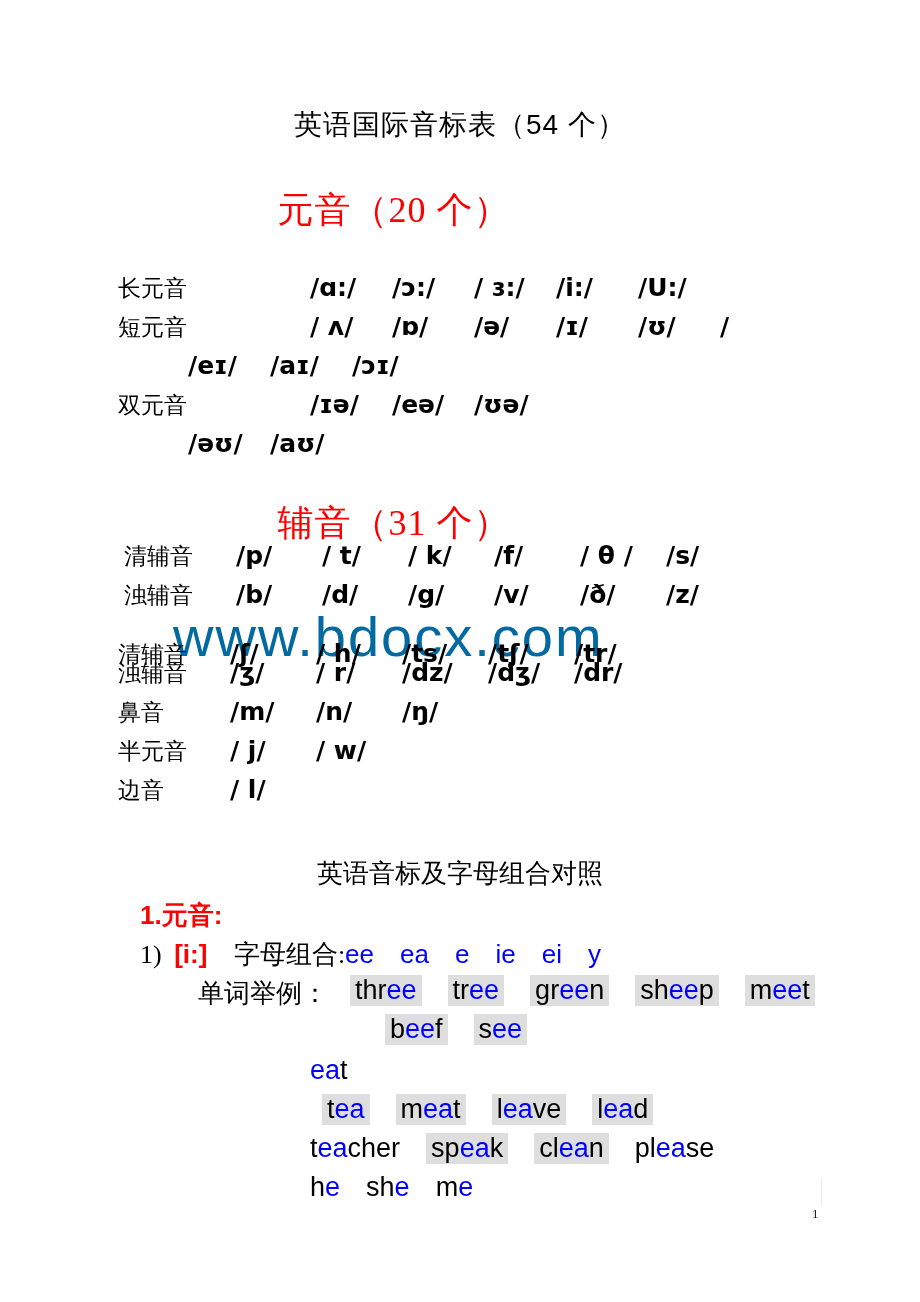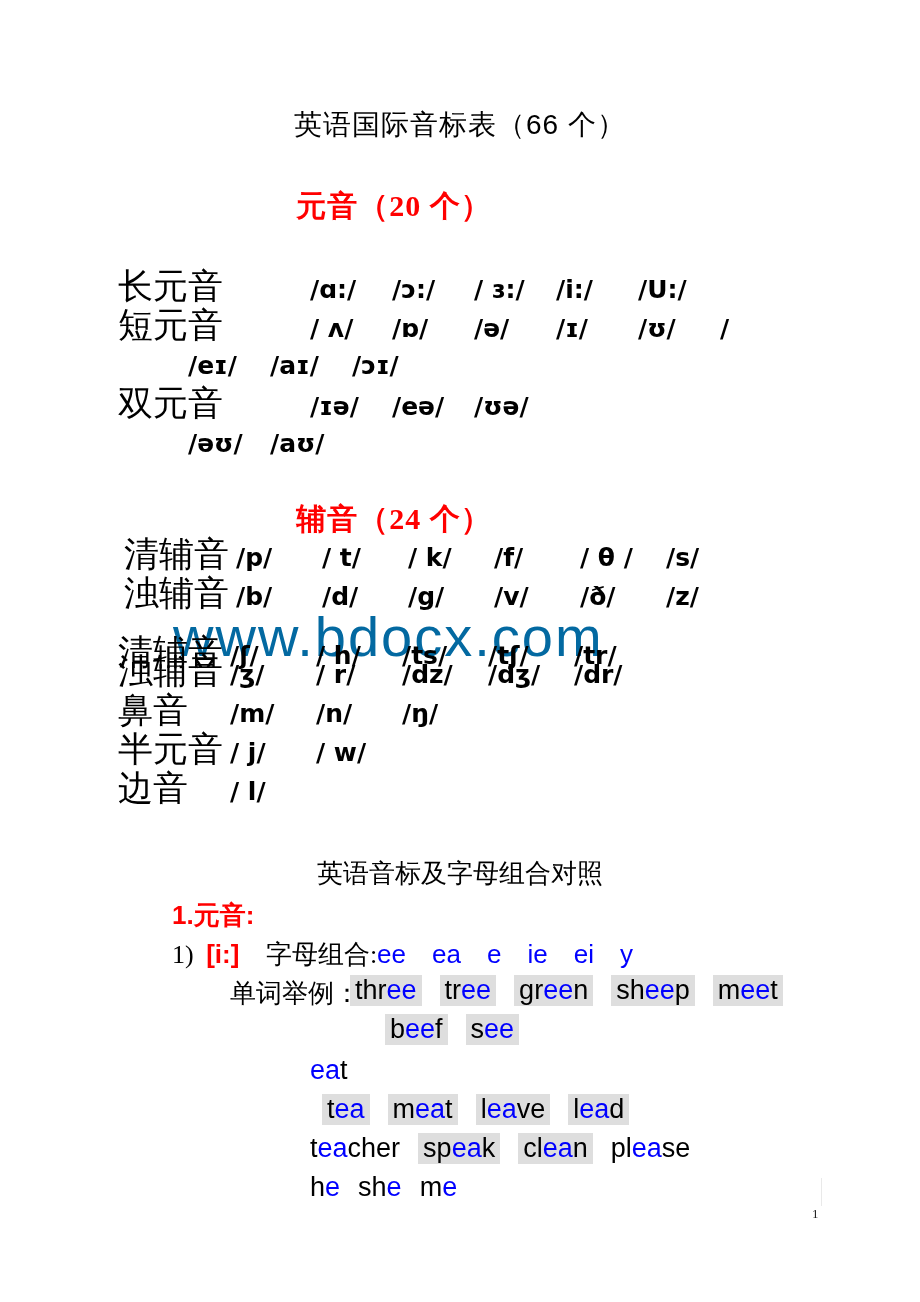--- a/index.html
+++ b/index.html
@@ -51,22 +51,22 @@
     text-align: center;
     font-size: 28px;
     font-family: "Liberation Sans", "DejaVu Sans", sans-serif;
     font-weight: normal;
     letter-spacing: 1px;
   }
   .section-heading {
     position: absolute;
     width: 788px;
     text-align: center;
-    font-size: 30px;
-    font-weight: bold;
+    font-size: 36px;
+    font-weight: normal;
     color: #ff0000;
     font-family: "Liberation Serif", "DejaVu Serif", serif;
     letter-spacing: 1px;
   }
   #vowel-heading { left: 0; top: 186px; }
   #consonant-heading { left: 0; top: 499px; }
 
   .sub-title {
     position: absolute;
     left: 0; top: 856px;
@@ -79,21 +79,21 @@
   
   .ipa-row {
     position: absolute;
     white-space: nowrap;
     font-size: 27px;
     line-height: 38px;
   }
   .row-label {
     display: inline-block;
     font-family: "Liberation Serif", "DejaVu Serif", serif;
-    font-size: 35px;
+    font-size: 23px;
     vertical-align: baseline;
   }
   .sym-group {
     display: inline-block;
     font-family: "DejaVu Sans", "Liberation Sans", sans-serif;
     font-weight: bold;
     font-size: 25px;
   }
   .sym {
     display: inline-block;
@@ -106,21 +106,20 @@
 
   
   .crow .row-label { width: 112px; }
   .crow .sym { width: 86px; }
 
   
   .item-line {
     position: absolute;
     white-space: nowrap;
     font-size: 26px;
-    margin-left: 32px;
   }
   .red-label {
     color: #ff0000;
     font-family: "Liberation Sans", "DejaVu Sans", sans-serif;
     font-weight: bold;
   }
   .cn {
     font-family: "Liberation Serif", "DejaVu Serif", serif;
   }
   .blue {
@@ -128,21 +127,21 @@
     font-family: "Liberation Sans", "DejaVu Sans", sans-serif;
   }
   .word-row {
     position: absolute;
     white-space: nowrap;
     font-family: "Liberation Sans", "DejaVu Sans", sans-serif;
     font-size: 27px;
   }
   .word {
     display: inline-block;
-    margin-right: 18px;
+    margin-right: 26px;
   }
   .word.hl {
     background: #dedede;
     padding: 0 5px;
   }
   .word .b { color: #0000ff; }
   .word .k { color: #000000; }
 
   .page-number {
     position: absolute;
@@ -157,32 +156,32 @@
 <body>
 
 <div id="page">
 
   <div class="page-rule rule-right"></div>
 
   <div id="watermark">www.bdocx.com</div>
 
   <div id="content">
 
-    <div class="doc-title">英语国际音标表（66 个）</div>
+    <div class="doc-title">英语国际音标表（54 个）</div>
 
     <div class="section-heading" id="vowel-heading">元音（20 个）</div>
     <div id="vowel-rows">
         <div class="ipa-row vrow" style="left: 118px; top: 268px;"><span class="row-label">长元音</span><span class="sym-group"><span class="sym">/ɑ:/</span><span class="sym">/ɔ:/</span><span class="sym">/ ɜ:/</span><span class="sym">/i:/</span><span class="sym">/U:/</span></span></div>
         <div class="ipa-row vrow" style="left: 118px; top: 307px;"><span class="row-label">短元音</span><span class="sym-group"><span class="sym">/ ʌ/</span><span class="sym">/ɒ/</span><span class="sym">/ə/</span><span class="sym">/ɪ/</span><span class="sym">/ʊ/</span><span class="sym">/</span></span></div>
         <div class="ipa-row vrow" style="left: 118px; top: 346px;"><span class="row-label" style="width: 70px;"></span><span class="sym-group"><span class="sym">/eɪ/</span><span class="sym">/aɪ/</span><span class="sym">/ɔɪ/</span></span></div>
         <div class="ipa-row vrow" style="left: 118px; top: 385px;"><span class="row-label">双元音</span><span class="sym-group"><span class="sym">/ɪə/</span><span class="sym">/eə/</span><span class="sym">/ʊə/</span></span></div>
         <div class="ipa-row vrow" style="left: 118px; top: 424px;"><span class="row-label" style="width: 70px;"></span><span class="sym-group"><span class="sym">/əʊ/</span><span class="sym">/aʊ/</span></span></div>
       </div>
 
-    <div class="section-heading" id="consonant-heading">辅音（24 个）</div>
+    <div class="section-heading" id="consonant-heading">辅音（31 个）</div>
     <div id="consonant-rows">
         <div class="ipa-row crow" style="left: 124px; top: 536px;"><span class="row-label">清辅音</span><span class="sym-group"><span class="sym">/p/</span><span class="sym">/ t/</span><span class="sym">/ k/</span><span class="sym">/f/</span><span class="sym">/ θ /</span><span class="sym">/s/</span></span></div>
         <div class="ipa-row crow" style="left: 124px; top: 575px;"><span class="row-label">浊辅音</span><span class="sym-group"><span class="sym">/b/</span><span class="sym">/d/</span><span class="sym">/g/</span><span class="sym">/v/</span><span class="sym">/ð/</span><span class="sym">/z/</span></span></div>
         <div class="ipa-row crow" style="left: 118px; top: 614px; margin-top: 20px;"><span class="row-label">清辅音</span><span class="sym-group"><span class="sym">/ʃ/</span><span class="sym">/ h/</span><span class="sym">/ts/</span><span class="sym">/tʃ/</span><span class="sym">/tr/</span></span></div>
         <div class="ipa-row crow" style="left: 118px; top: 653px;"><span class="row-label">浊辅音</span><span class="sym-group"><span class="sym">/ʒ/</span><span class="sym">/ r/</span><span class="sym">/dz/</span><span class="sym">/dʒ/</span><span class="sym">/dr/</span></span></div>
         <div class="ipa-row crow" style="left: 118px; top: 692px;"><span class="row-label">鼻音</span><span class="sym-group"><span class="sym">/m/</span><span class="sym">/n/</span><span class="sym">/ŋ/</span></span></div>
         <div class="ipa-row crow" style="left: 118px; top: 731px;"><span class="row-label">半元音</span><span class="sym-group"><span class="sym">/ j/</span><span class="sym">/ w/</span></span></div>
         <div class="ipa-row crow" style="left: 118px; top: 770px;"><span class="row-label">边音</span><span class="sym-group"><span class="sym">/ l/</span></span></div>
       </div>
 

